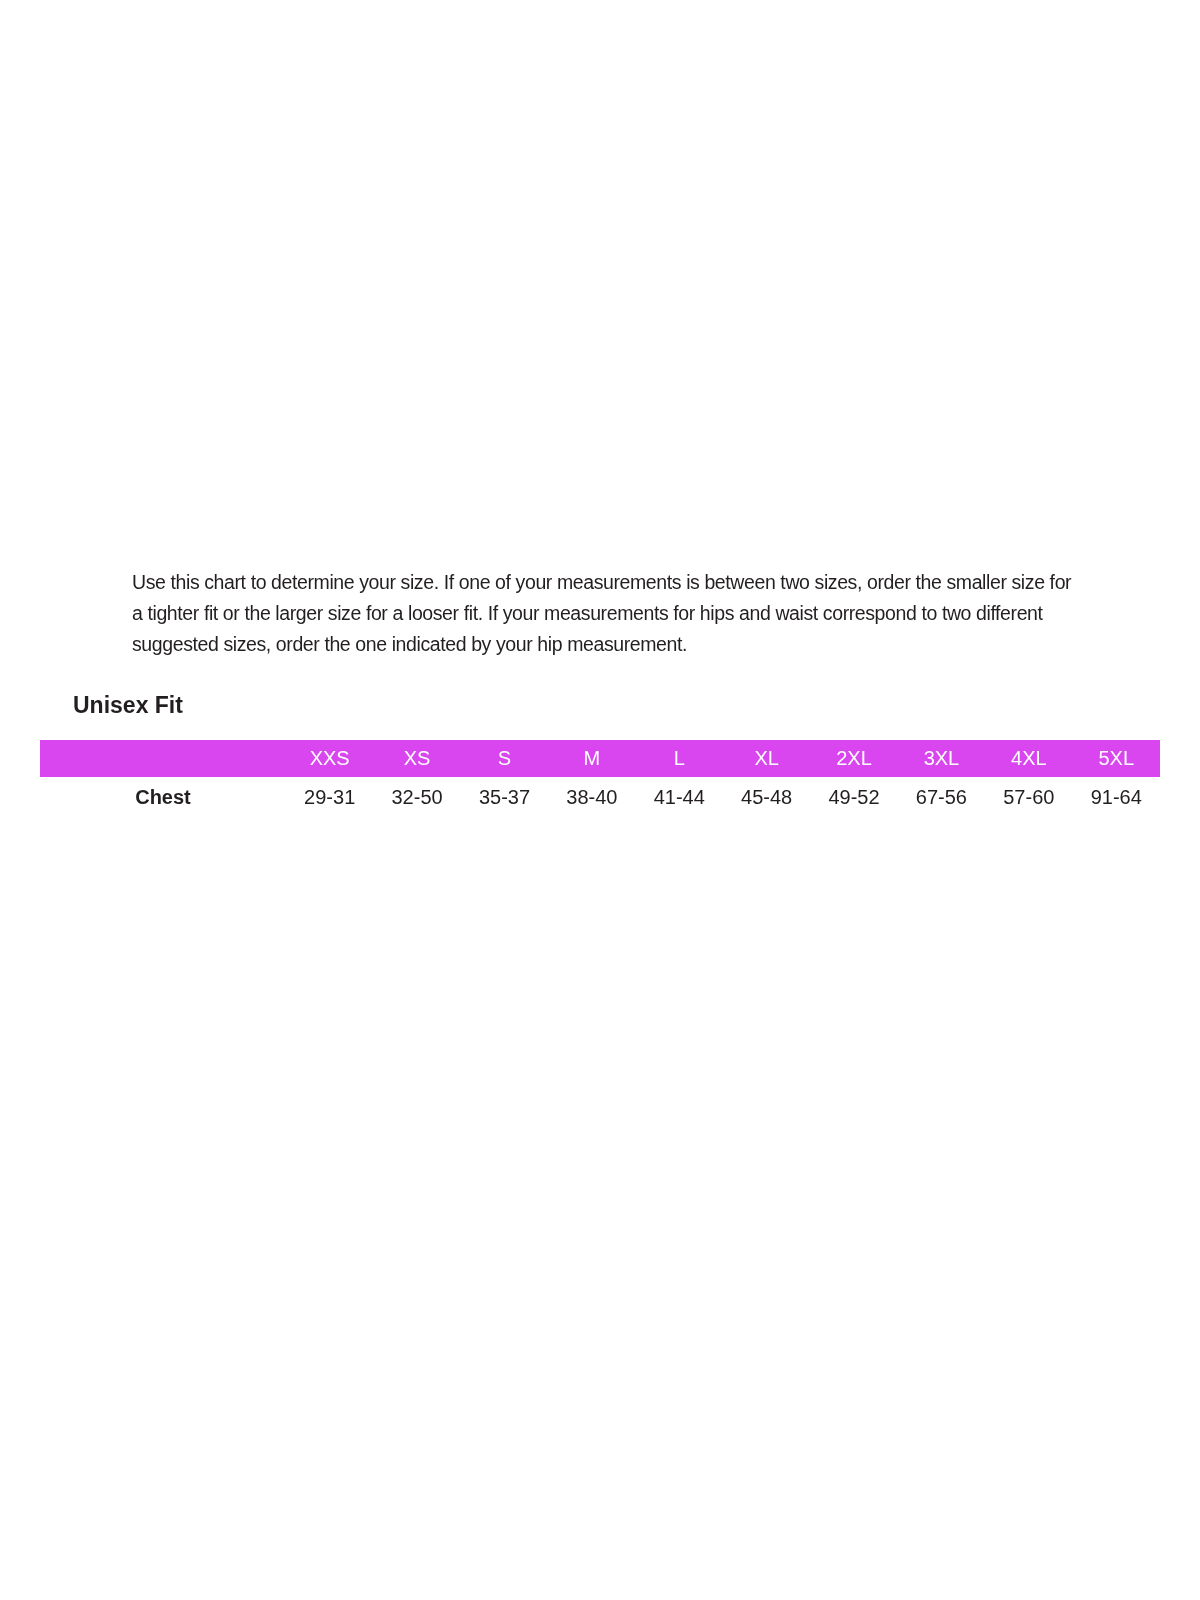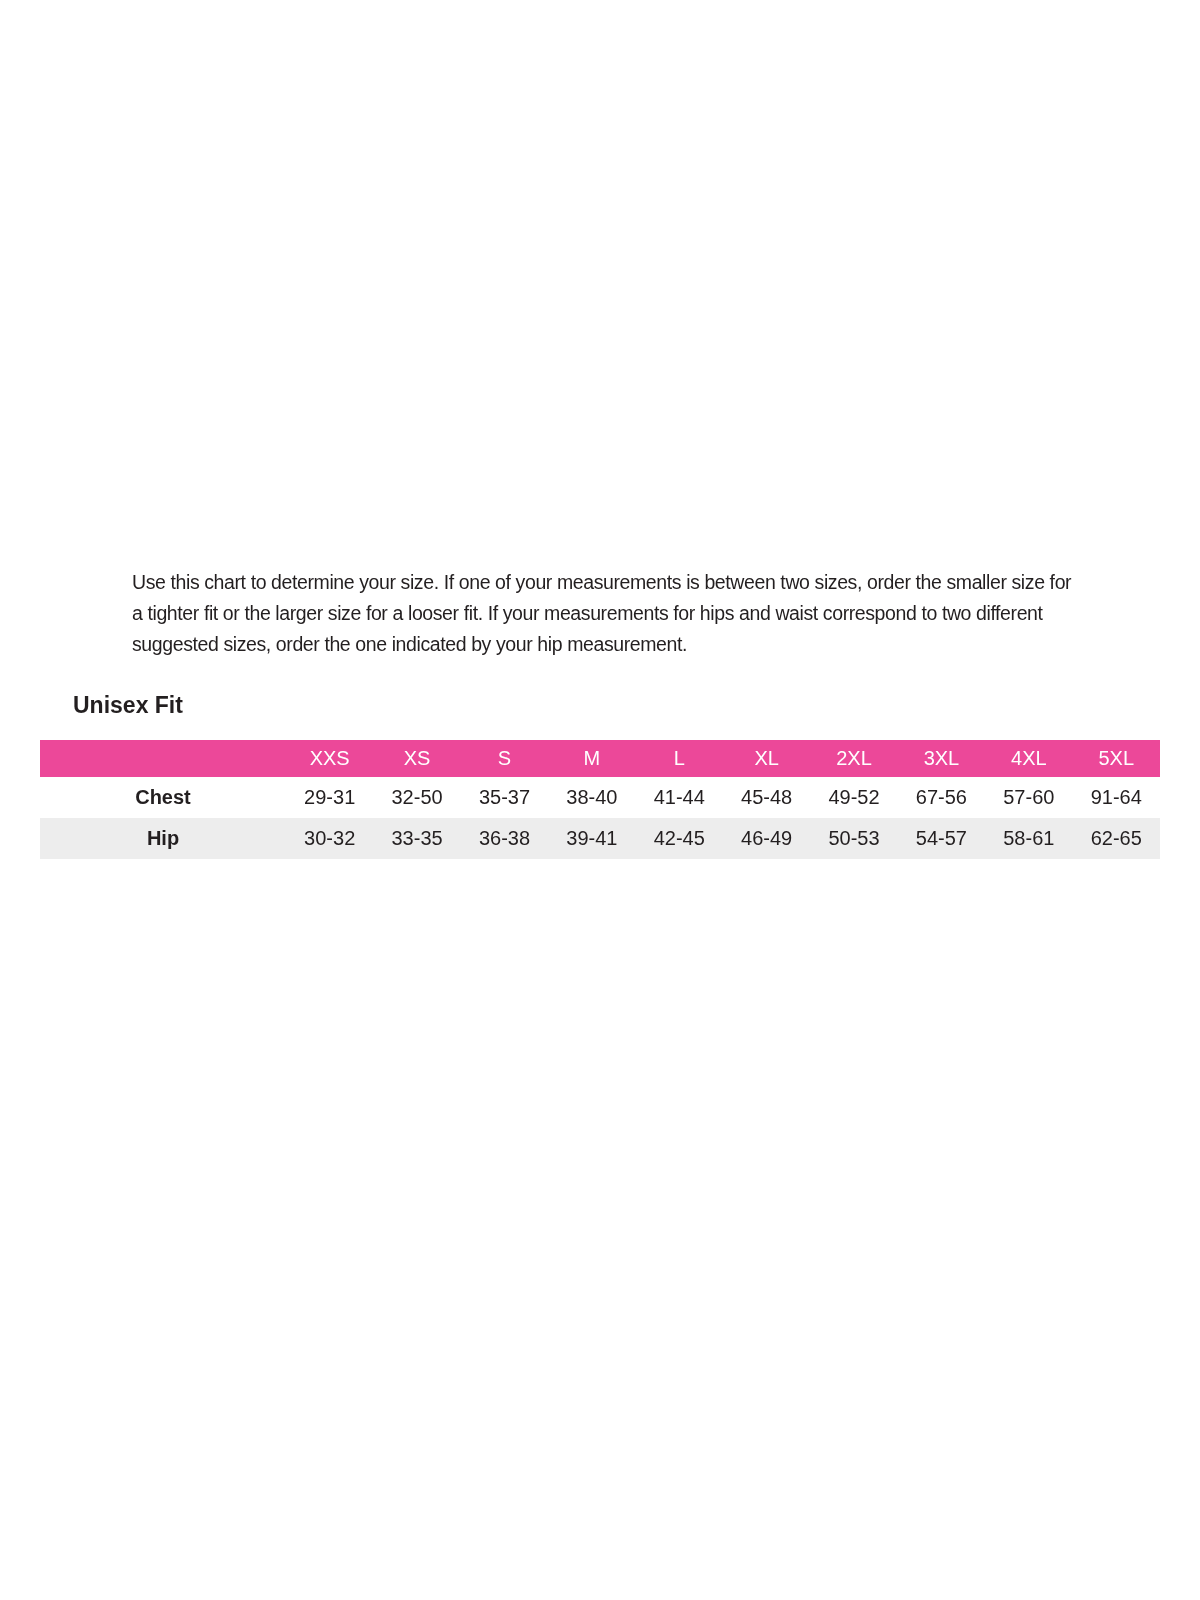--- a/index.html
+++ b/index.html
@@ -51,21 +51,21 @@
   }
   table.size-table {
     position: absolute;
     top: 740px;
     left: 40px;
     width: 1120px;
     border-collapse: collapse;
     table-layout: fixed;
   }
   table.size-table thead th {
-    background: #ec4899;
+    background: #d946ef;
     color: #ffffff;
     font-weight: 400;
     font-size: 20px;
     height: 37px;
     text-align: center;
     vertical-align: middle;
   }
   table.size-table .label-col {
     width: 246px;
   }
@@ -121,29 +121,16 @@
           <td>32-50</td>
           <td>35-37</td>
           <td>38-40</td>
           <td>41-44</td>
           <td>45-48</td>
           <td>49-52</td>
           <td>67-56</td>
           <td>57-60</td>
           <td>91-64</td>
         </tr>
-        <tr>
-          <th class="label-col">Hip</th>
-          <td>30-32</td>
-          <td>33-35</td>
-          <td>36-38</td>
-          <td>39-41</td>
-          <td>42-45</td>
-          <td>46-49</td>
-          <td>50-53</td>
-          <td>54-57</td>
-          <td>58-61</td>
-          <td>62-65</td>
-        </tr>
       </tbody>
     </table>
 
 </div>
 
 </body></html>

